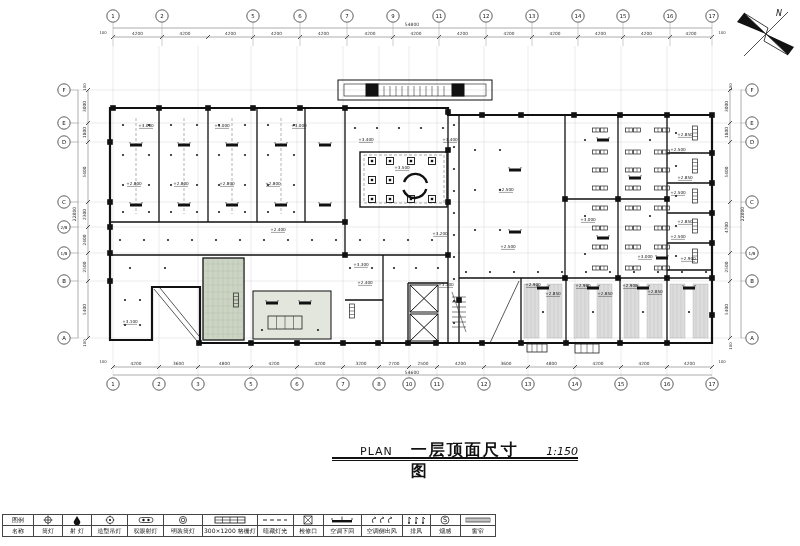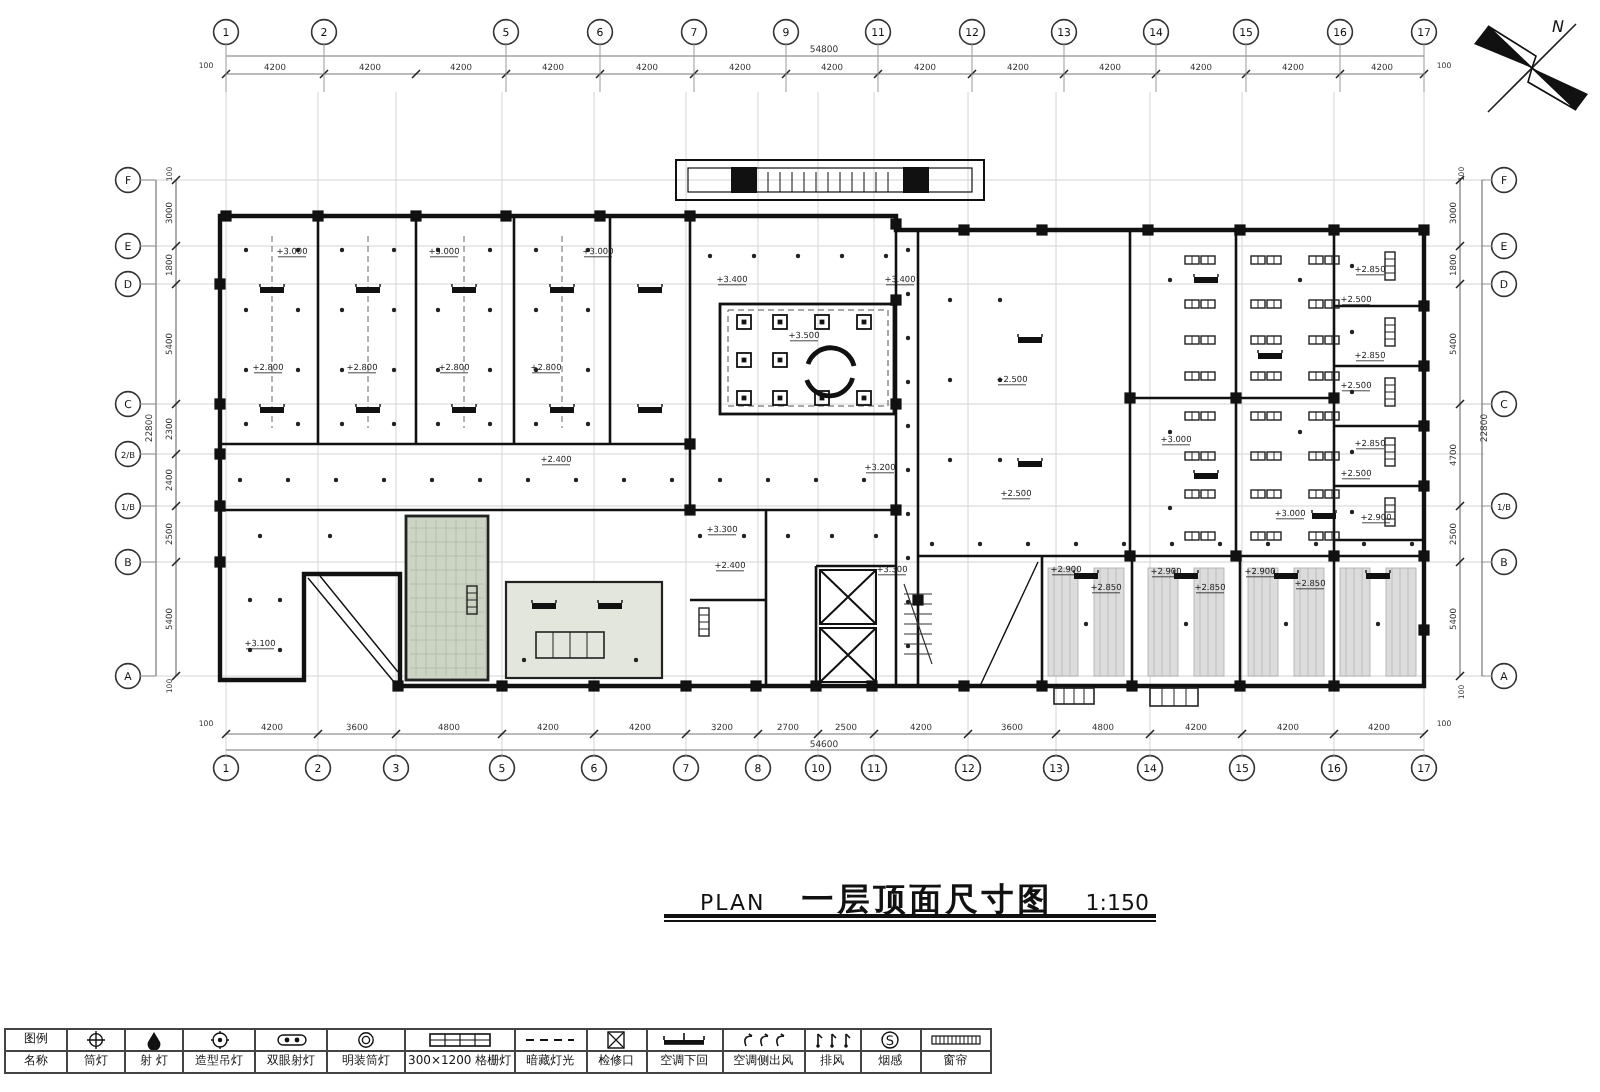--- a/index.html
+++ b/index.html
@@ -2,23 +2,23 @@
 <html><head>
 <meta charset="utf-8">
 <style>
   html,body{margin:0;padding:0;background:#fff;}
   #canvas{position:relative;width:800px;height:546px;background:#ffffff;overflow:hidden;
           font-family:"DejaVu Sans","Liberation Sans",sans-serif;}
   #plan-svg{position:absolute;left:0;top:0;}
   
   #title-block{position:absolute;left:332px;top:440px;width:246px;}
   #title-row{display:flex;align-items:baseline;color:#111;}
-  #title-plan{font-size:11px;letter-spacing:1px;margin-left:18px;}
+  #title-plan{font-size:11px;letter-spacing:1px;margin-left:28px;}
   #title-name{font-size:16px;font-weight:bold;margin-left:18px;letter-spacing:2px;}
-  #title-scale{font-size:11px;margin-left:16px;}
+  #title-scale{font-size:11px;margin-left:16px;font-style:italic;}
   .title-rule-thick{position:absolute;left:0;top:17px;width:246px;height:1.6px;background:#111;}
   .title-rule-thin{position:absolute;left:0;top:20px;width:246px;height:0.6px;background:#111;}
   
   #legend{position:absolute;left:2px;top:514px;border-collapse:collapse;table-layout:fixed;}
   #legend td{border:0.6px solid #444;height:10px;padding:0 1px;text-align:center;vertical-align:middle;
              font-size:6px;color:#111;white-space:nowrap;overflow:hidden;line-height:10px;}
   #legend svg{display:block;margin:0 auto;}
 </style>
 </head>
 <body>

